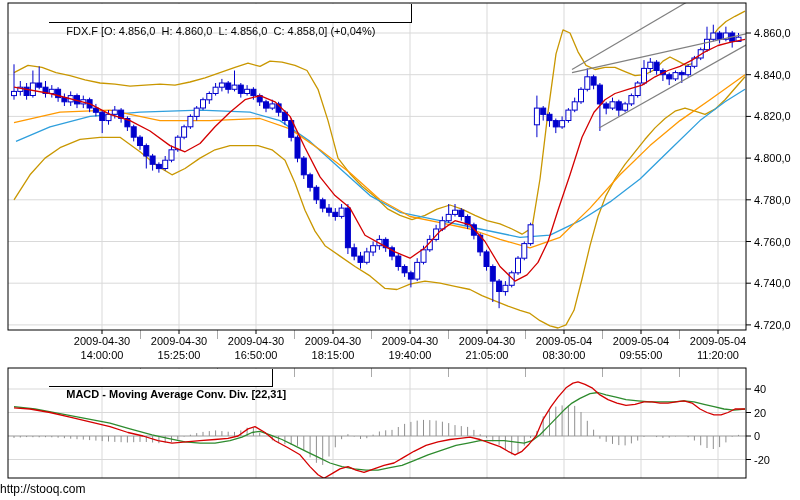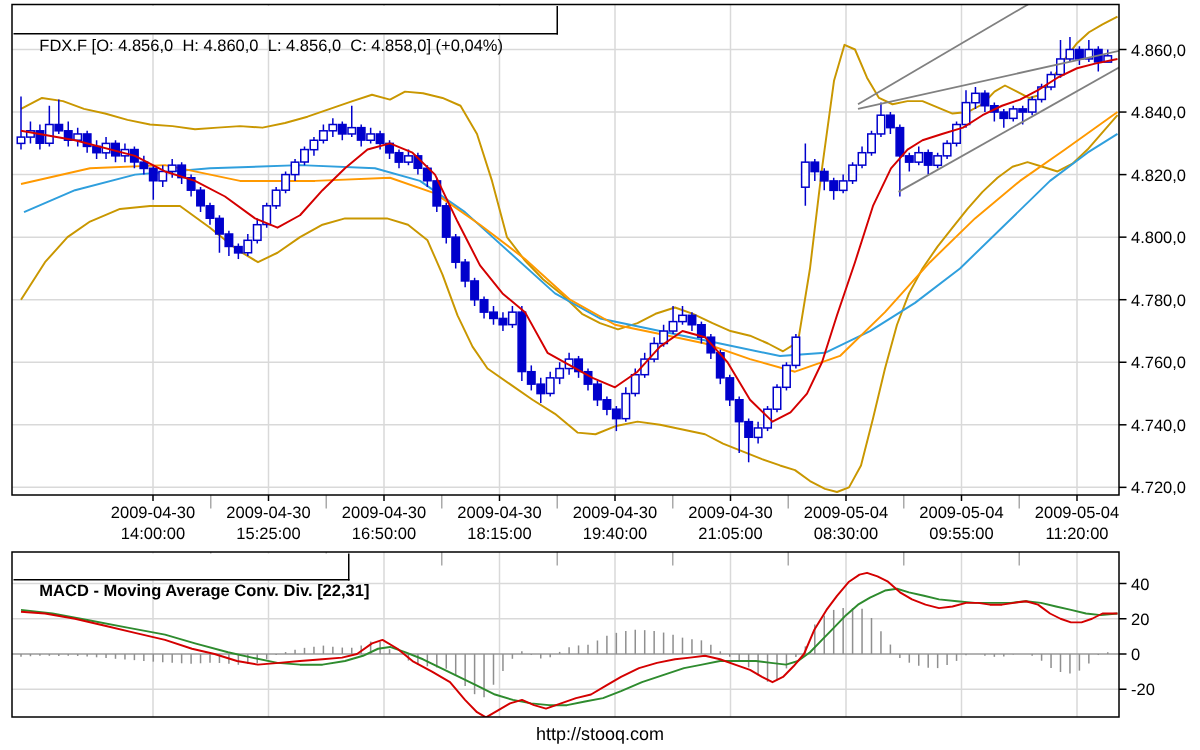--- a/index.html
+++ b/index.html
@@ -1,23 +1,23 @@
 <!DOCTYPE html>
 <html><head>
 <meta charset="utf-8">
 <style>
   html,body{margin:0;padding:0;background:#ffffff;}
   #stage{position:relative;width:800px;height:500px;background:#fff;overflow:hidden;
          font-family:"Liberation Sans","DejaVu Sans",sans-serif;}
   #chart-svg{position:absolute;left:0;top:0;}
   .overlay-box{position:absolute;background:#fff;border-right:1px solid #000;border-bottom:1px solid #000;
-               font-size:11px;color:#000;white-space:pre;box-sizing:border-box;}
+               font-size:11px;color:#000;white-space:pre;box-sizing:border-box;margin-left:40px;}
   #main-title-box{left:9px;top:4px;width:363px;height:19px;line-height:18px;padding-left:5px;}
   #macd-title-box{left:9px;top:369px;width:224px;height:18px;line-height:17px;padding-left:5px;font-weight:bold;}
-  #footer-url{position:absolute;left:0;top:482px;width:800px;text-align:center;
+  #footer-url{position:absolute;left:0;top:482px;width:800px;
               font-size:12px;color:#000;}
 </style>
 </head>
 <body>
 
 <div id="stage">
 
   <svg id="chart-svg" width="800" height="500" xmlns="http://www.w3.org/2000/svg">
     <defs>
       <clipPath id="clipMain">

